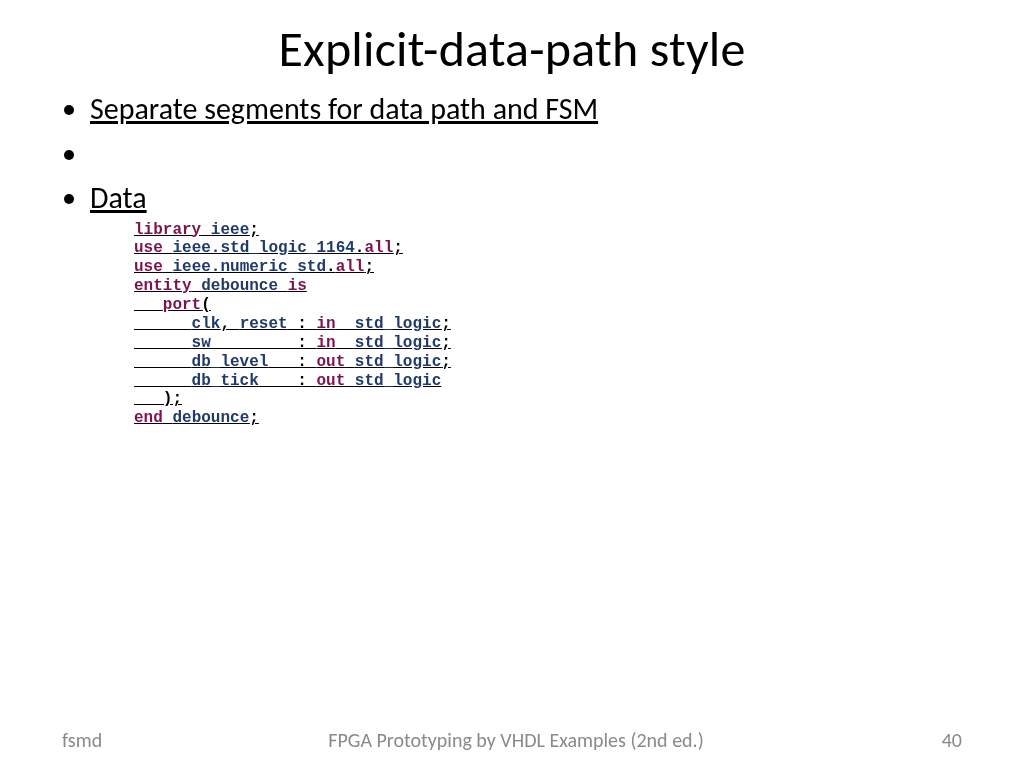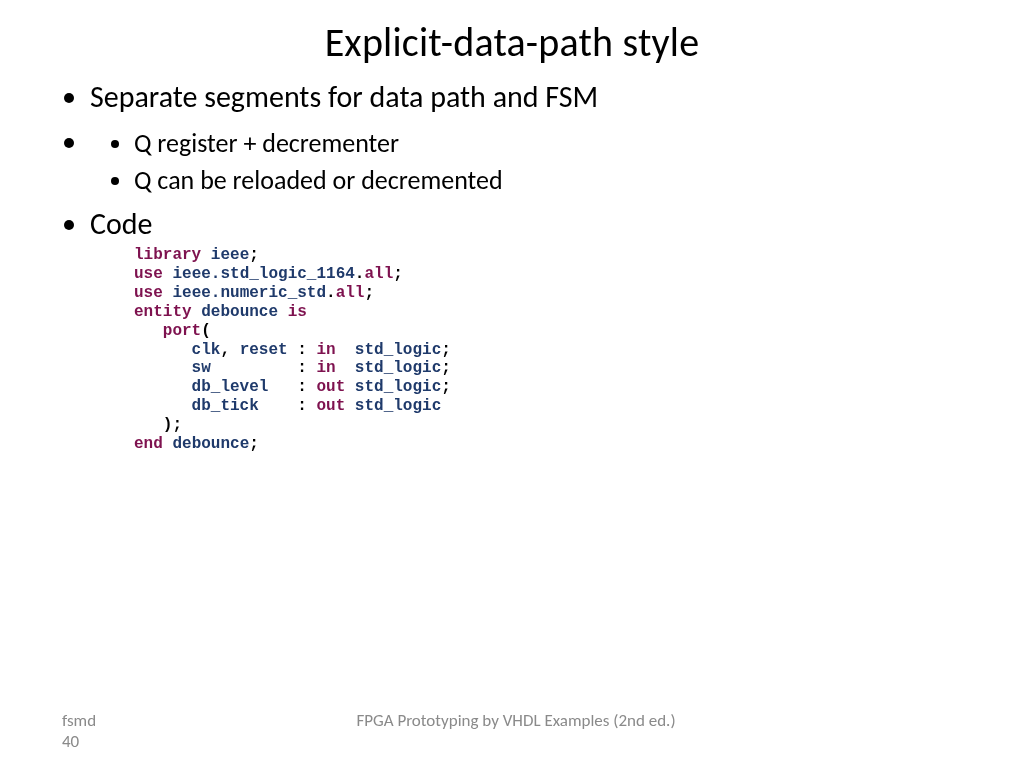--- a/index.html
+++ b/index.html
@@ -13,33 +13,34 @@
     overflow: hidden;
   }
   .slide {
     position: relative;
     width: 1024px;
     height: 768px;
     box-sizing: border-box;
   }
   .title {
     text-align: center;
-    font-size: 40px;
+    font-size: 50px;
     font-weight: 400;
     padding-top: 18px;
     padding-bottom: 6px;
     letter-spacing: 0.2px;
   }
   .body {
     padding: 0 62px 0 62px;
   }
   ul.lvl1 {
     list-style: disc;
     padding-left: 28px;
     margin: 4px 0 0 0;
+    text-decoration: underline;
   }
   ul.lvl1 > li {
     font-size: 30px;
     line-height: 1.35;
     margin: 4px 0;
   }
   ul.lvl2 {
     list-style: disc;
     padding-left: 44px;
     margin: 2px 0 6px 0;
@@ -65,48 +66,43 @@
   .footer {
     position: absolute;
     bottom: 16px;
     left: 0;
     width: 100%;
     box-sizing: border-box;
     padding: 0 62px;
     display: flex;
     justify-content: space-between;
     align-items: baseline;
-    font-size: 17px;
+    font-size: 20px;
     color: #8a8a8a;
-    flex-direction: column;
   }
   .footer .center {
     position: absolute;
     left: 8px; right: 0;
     text-align: center;
   }
 </style>
 </head>
 <body>
 
 <div class="slide">
 
   <div class="title">Explicit-data-path style</div>
 
   <div class="body">
     <ul class="lvl1">
       <li>Separate segments for data path and FSM</li>
       <li>
-        <ul class="lvl2">
-          <li>Q register + decrementer</li>
-          <li>Q can be reloaded or decremented</li>
-        </ul>
       </li>
       <li>
-        <span>Code</span>
+        <span>Data</span>
 <div class="code"><span class="kw">library</span><span class="blk"> </span><span class="id">ieee</span><span class="blk">;</span>
 <span class="kw">use</span><span class="blk"> </span><span class="id">ieee.std_logic_1164</span><span class="blk">.</span><span class="kw">all</span><span class="blk">;</span>
 <span class="kw">use</span><span class="blk"> </span><span class="id">ieee.numeric_std</span><span class="blk">.</span><span class="kw">all</span><span class="blk">;</span>
 <span class="kw">entity</span><span class="blk"> </span><span class="id">debounce</span><span class="blk"> </span><span class="kw">is</span>
 <span class="blk">   </span><span class="kw">port</span><span class="blk">(</span>
 <span class="blk">      </span><span class="id">clk</span><span class="blk">, </span><span class="id">reset</span><span class="blk"> : </span><span class="kw">in</span><span class="blk">  </span><span class="id">std_logic</span><span class="blk">;</span>
 <span class="blk">      </span><span class="id">sw</span><span class="blk">         : </span><span class="kw">in</span><span class="blk">  </span><span class="id">std_logic</span><span class="blk">;</span>
 <span class="blk">      </span><span class="id">db_level</span><span class="blk">   : </span><span class="kw">out</span><span class="blk"> </span><span class="id">std_logic</span><span class="blk">;</span>
 <span class="blk">      </span><span class="id">db_tick</span><span class="blk">    : </span><span class="kw">out</span><span class="blk"> </span><span class="id">std_logic</span>
 <span class="blk">   );</span>

